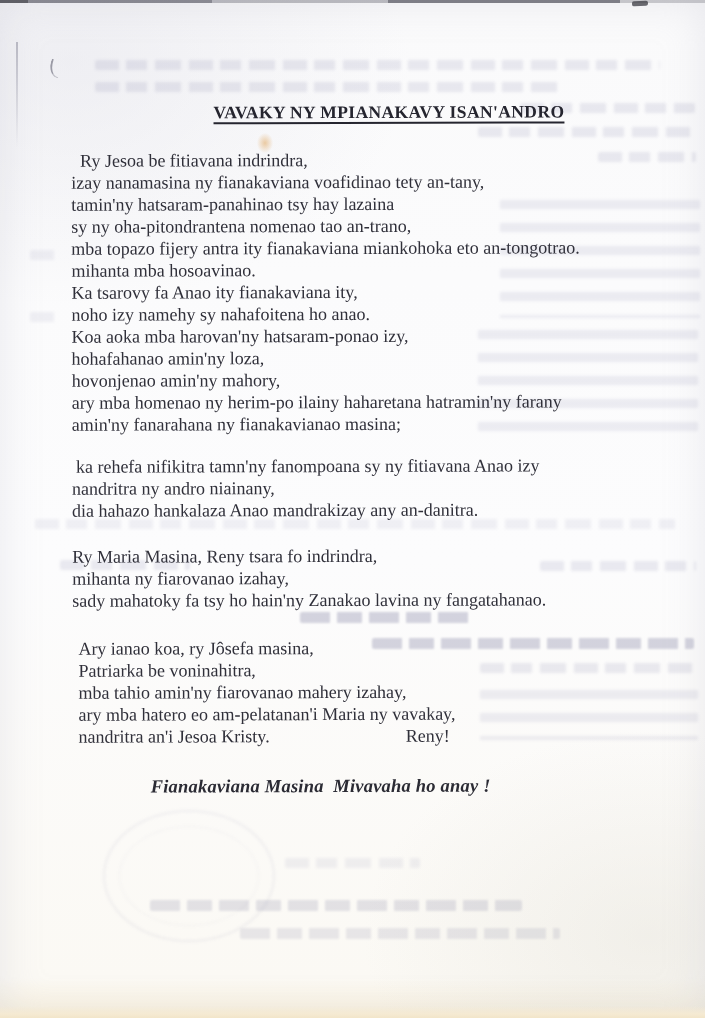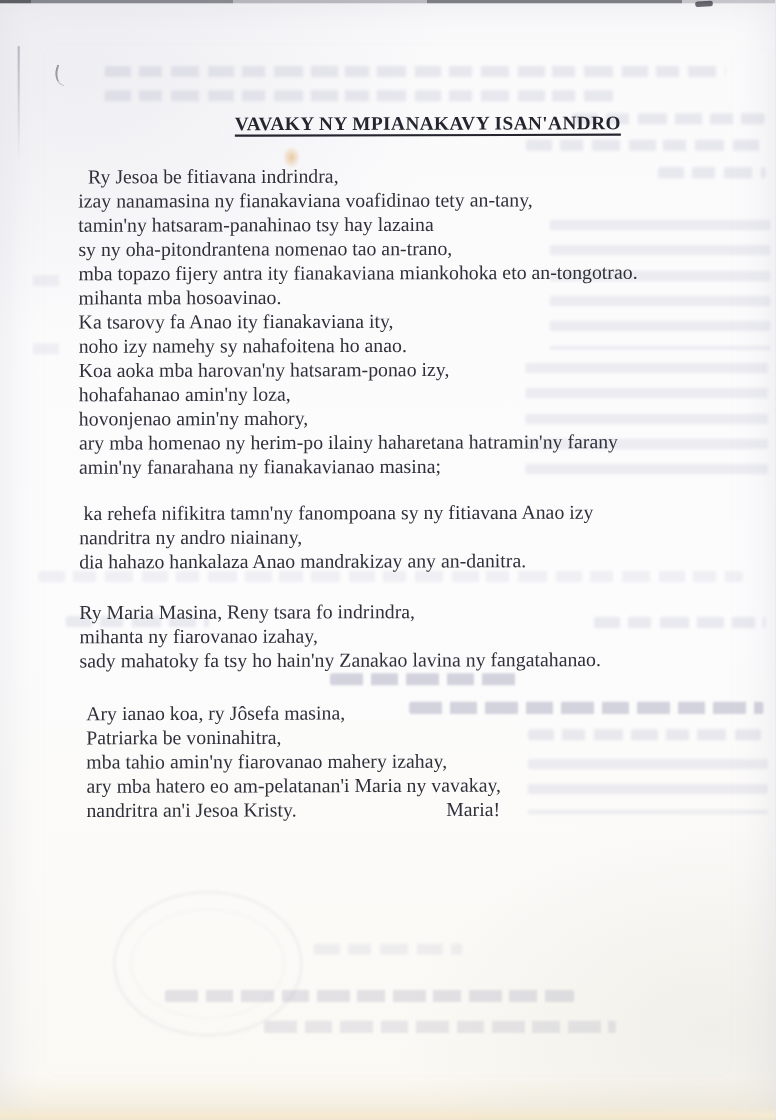--- a/index.html
+++ b/index.html
@@ -123,18 +123,19 @@
       <div class="line">Ry Maria Masina, Reny tsara fo indrindra,</div>
       <div class="line">mihanta ny fiarovanao izahay,</div>
       <div class="line">sady mahatoky fa tsy ho hain'ny Zanakao lavina ny fangatahanao.</div>
     </div>
 
     <div class="stanza s4">
       <div class="line">Ary ianao koa, ry Jôsefa masina,</div>
       <div class="line">Patriarka be voninahitra,</div>
       <div class="line">mba tahio amin'ny fiarovanao mahery izahay,</div>
       <div class="line">ary mba hatero eo am-pelatanan'i Maria ny vavakay,</div>
-      <div class="line"><span>nandritra an'i Jesoa Kristy.</span><span class="amen-spacer"></span><span>Maria!</span></div>
+      <div class="line"><span>nandritra an'i Jesoa Kristy.</span><span class="amen-spacer"></span><span>Reny!</span></div>
     </div>
 
+    <div class="closing">Fianakaviana Masina  Mivavaha ho anay !</div>
 
   </div>
 </div>
 
 </body></html>

